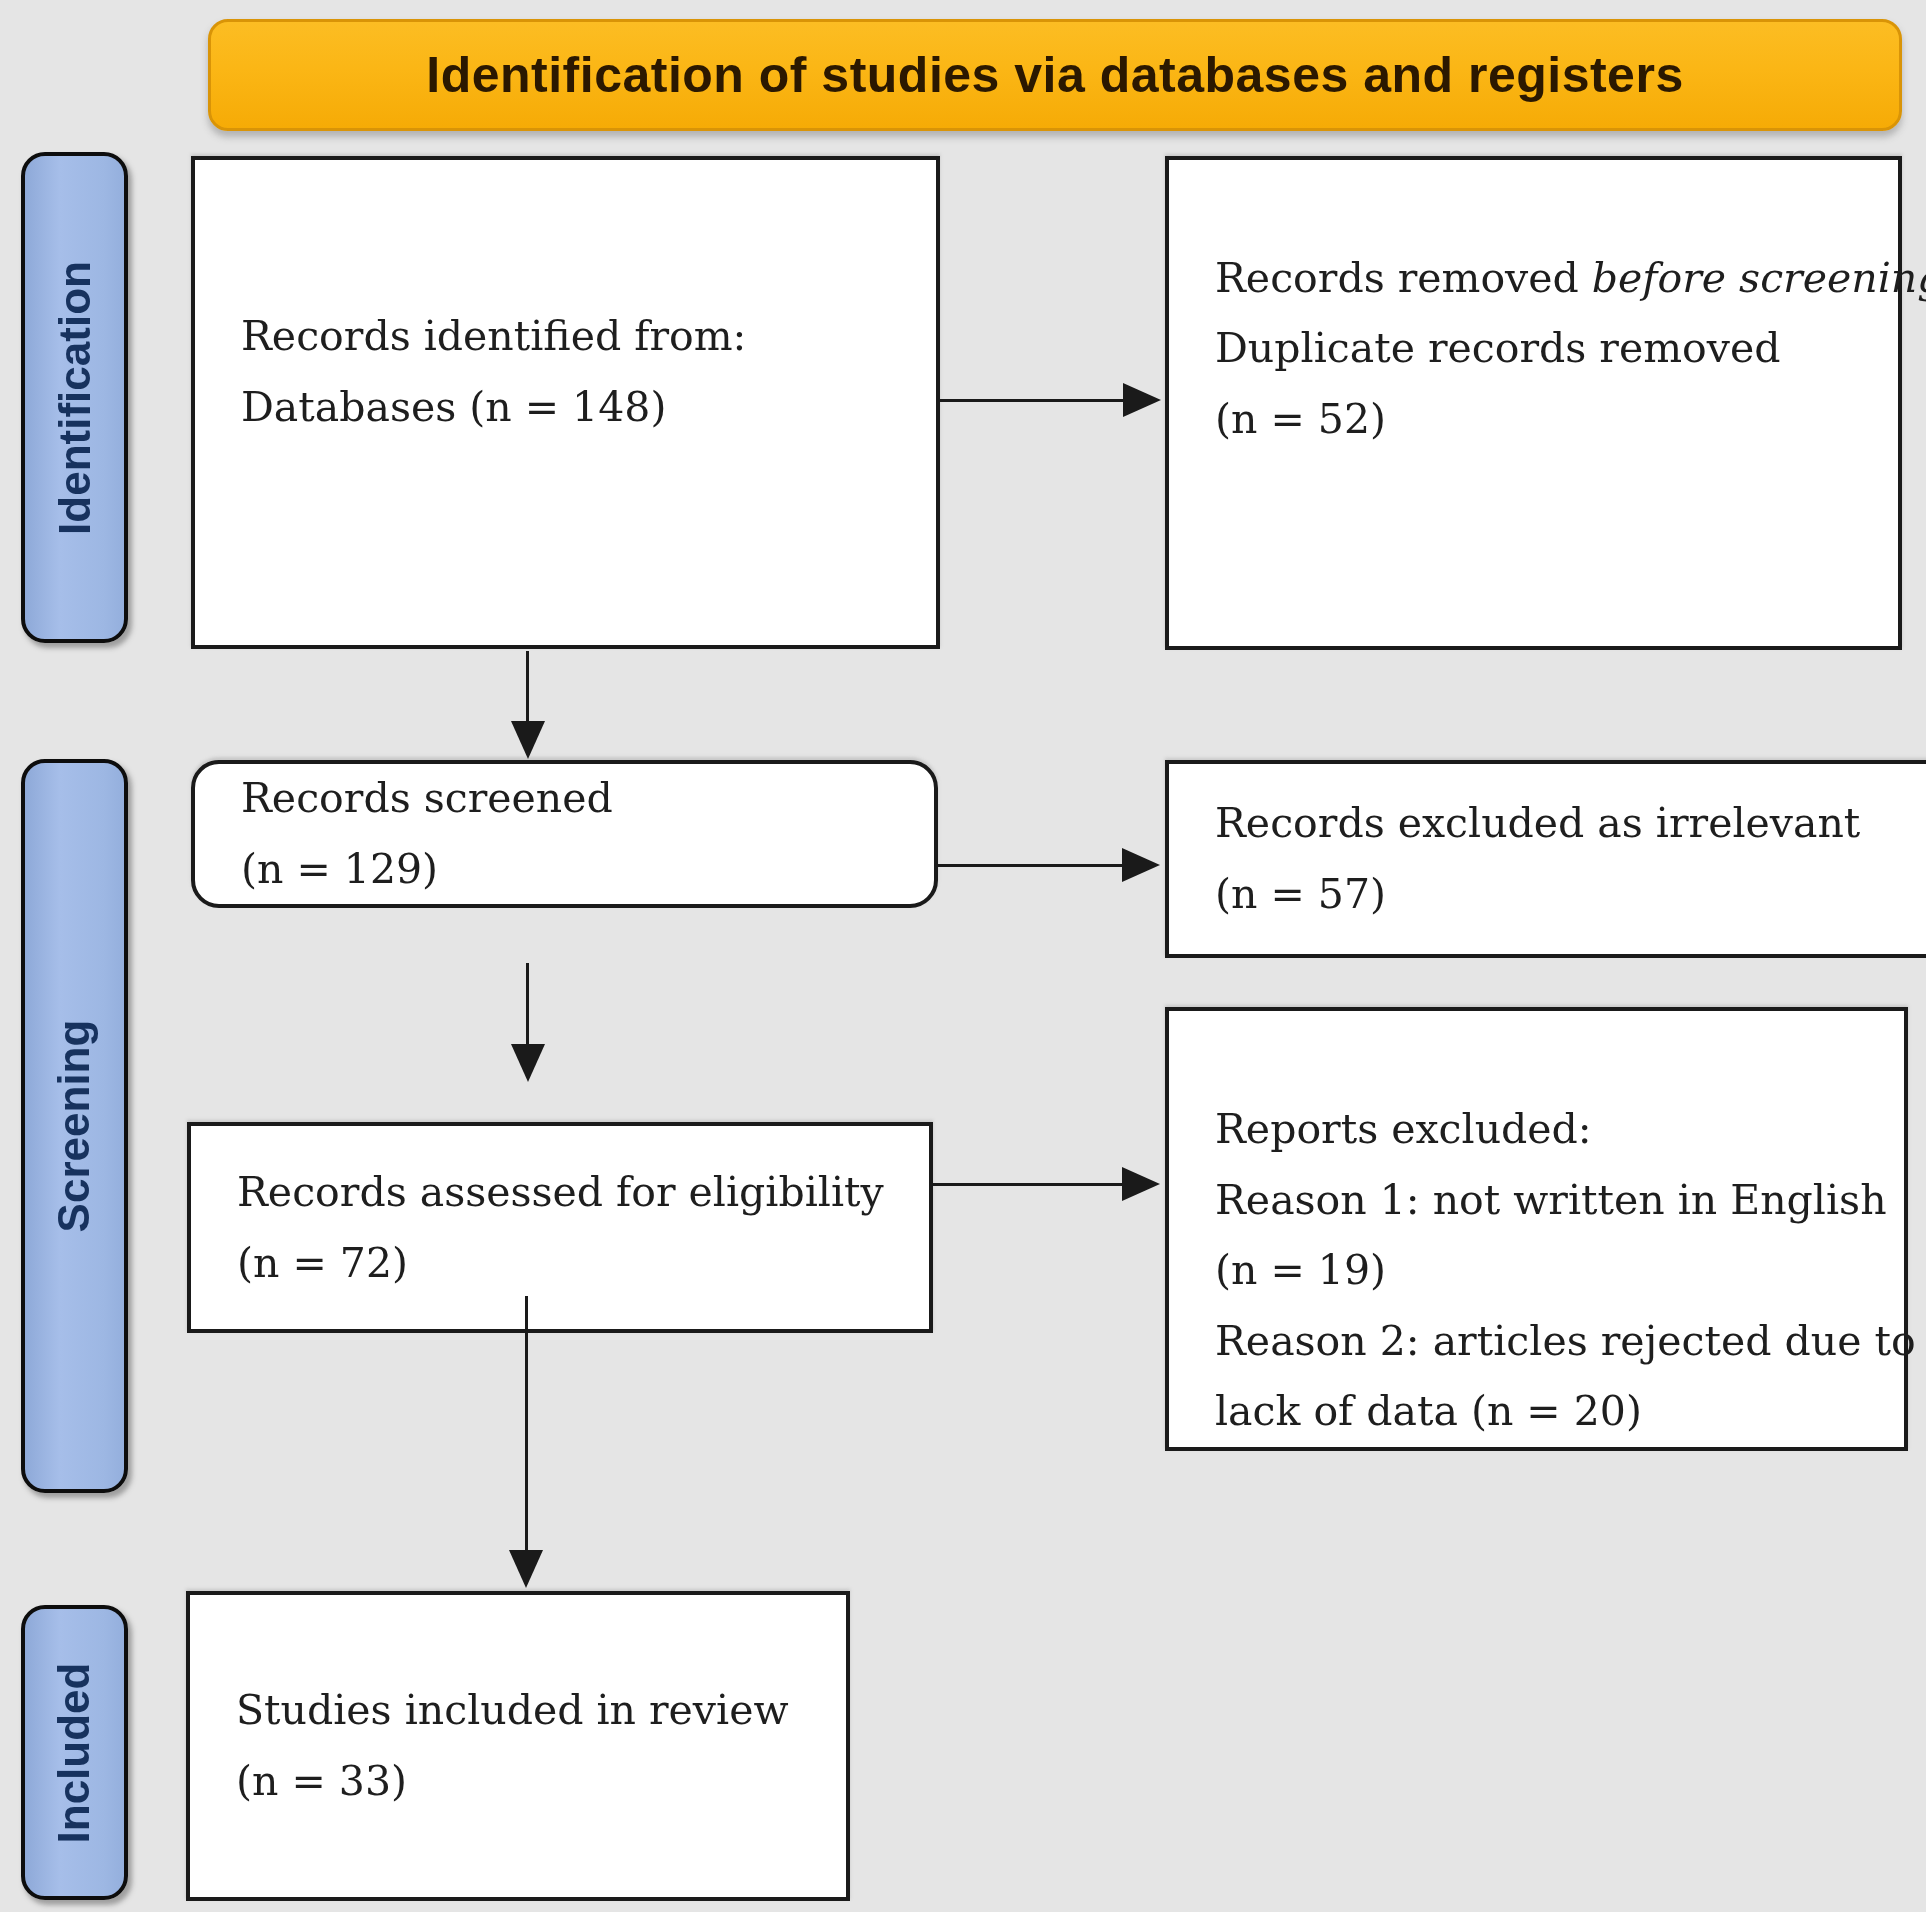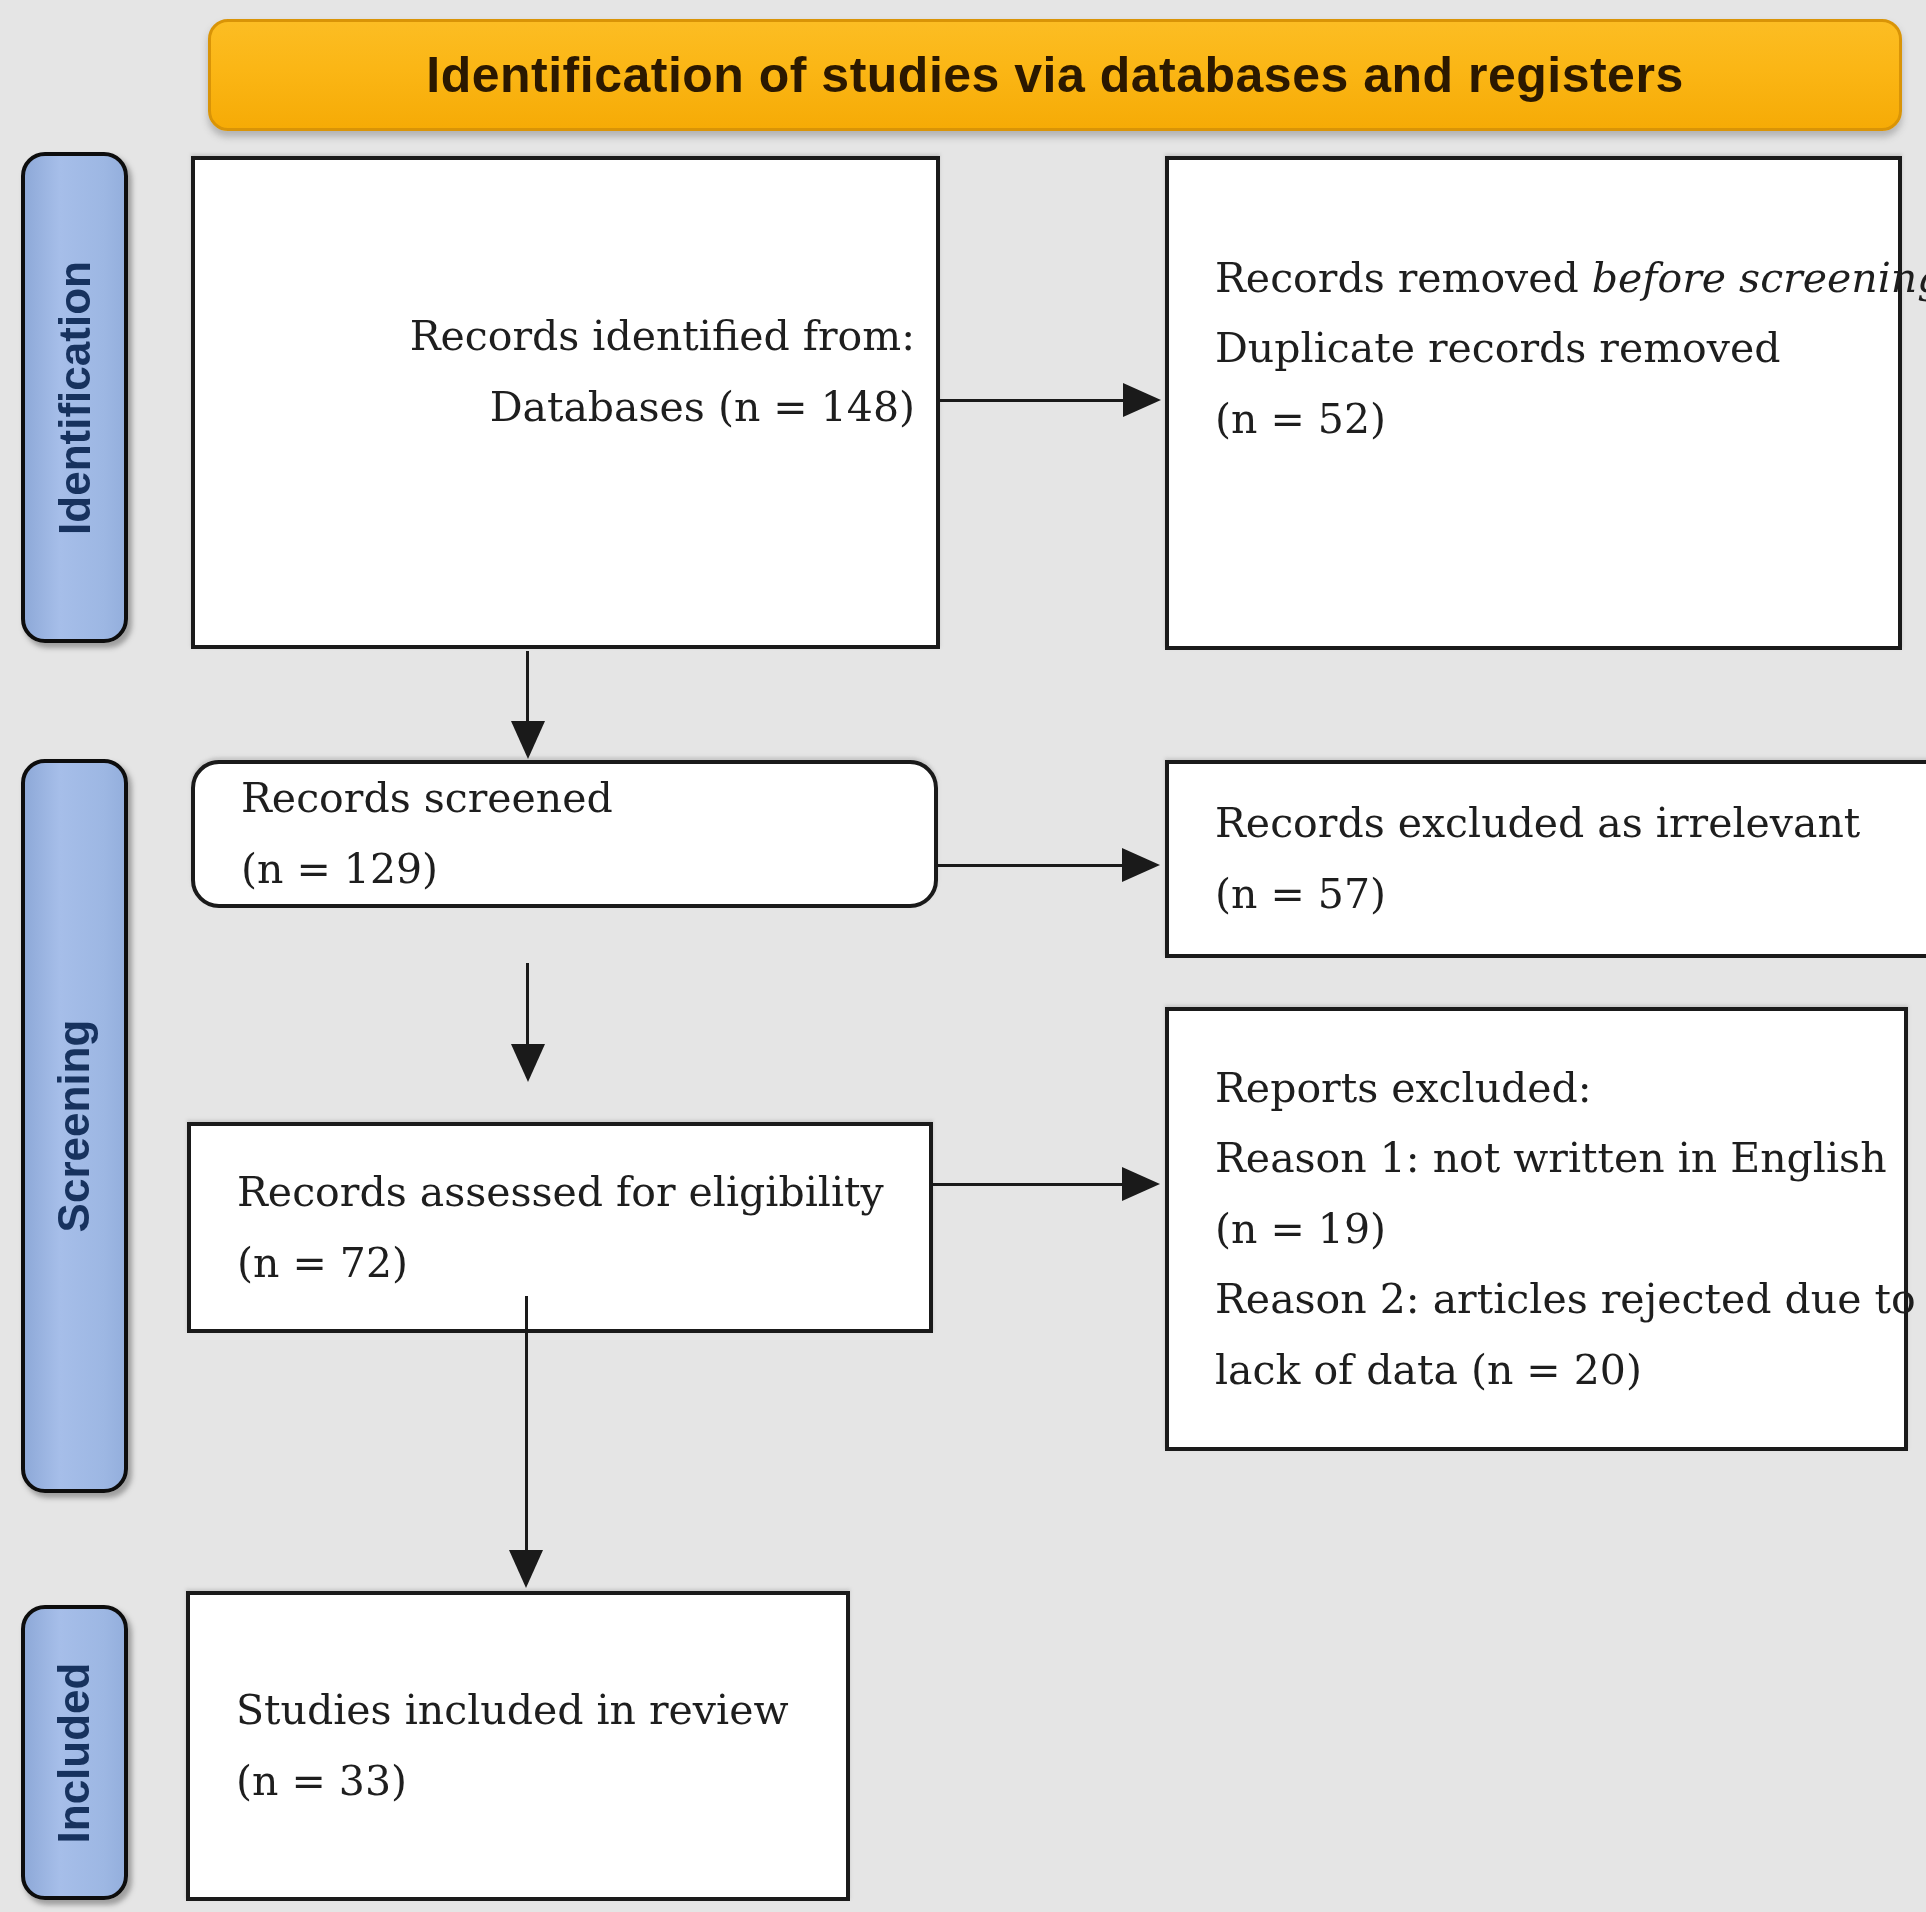--- a/index.html
+++ b/index.html
@@ -81,26 +81,26 @@
     box-shadow: 0 -2.1px 3.1px rgba(150,150,150,0.35);
   }
   .fbox .line {
     font-size: 41px;
     line-height: 1.72;
     color: #1e1e1e;
     white-space: nowrap;
   }
   .fbox .line .it { font-style: italic; }
 
-  .box-identified        { left: 191px;  top: 156px;  width: 749px; height: 493px; padding-bottom: 62px; align-items: flex-end; }
+  .box-identified        { left: 191px;  top: 156px;  width: 749px; height: 493px; padding-bottom: 62px; }
   .box-removed           { left: 1165px; top: 156px;  width: 737px; height: 494px; padding-bottom: 109px; }
   .box-screened          { left: 191px;  top: 760px; width: 747px; height: 148px; border-radius: 28px; }
   .box-excluded          { left: 1165px; top: 760px; width: 808px; height: 198px; }
   .box-assessed          { left: 187px;  top: 1084px; width: 746px; height: 211px; margin-top: 38px; }
-  .box-reports-excluded  { left: 1165px; top: 1007px; width: 743px; height: 444px; }
+  .box-reports-excluded  { left: 1165px; top: 1007px; width: 743px; height: 444px; justify-content: flex-end; }
   .box-included-review   { left: 186px;  top: 1591px; width: 664px; height: 310px; }
 
   
   .aline {
     position: absolute;
     background: #1a1a1a;
   }
   .ahead-right {
     position: absolute;
     width: 0; height: 0;

